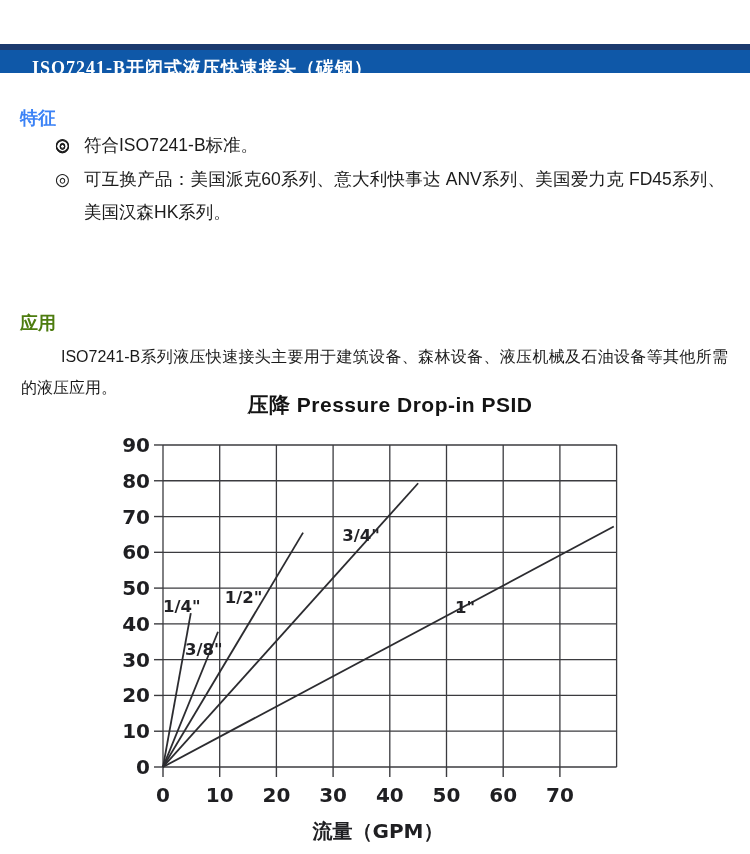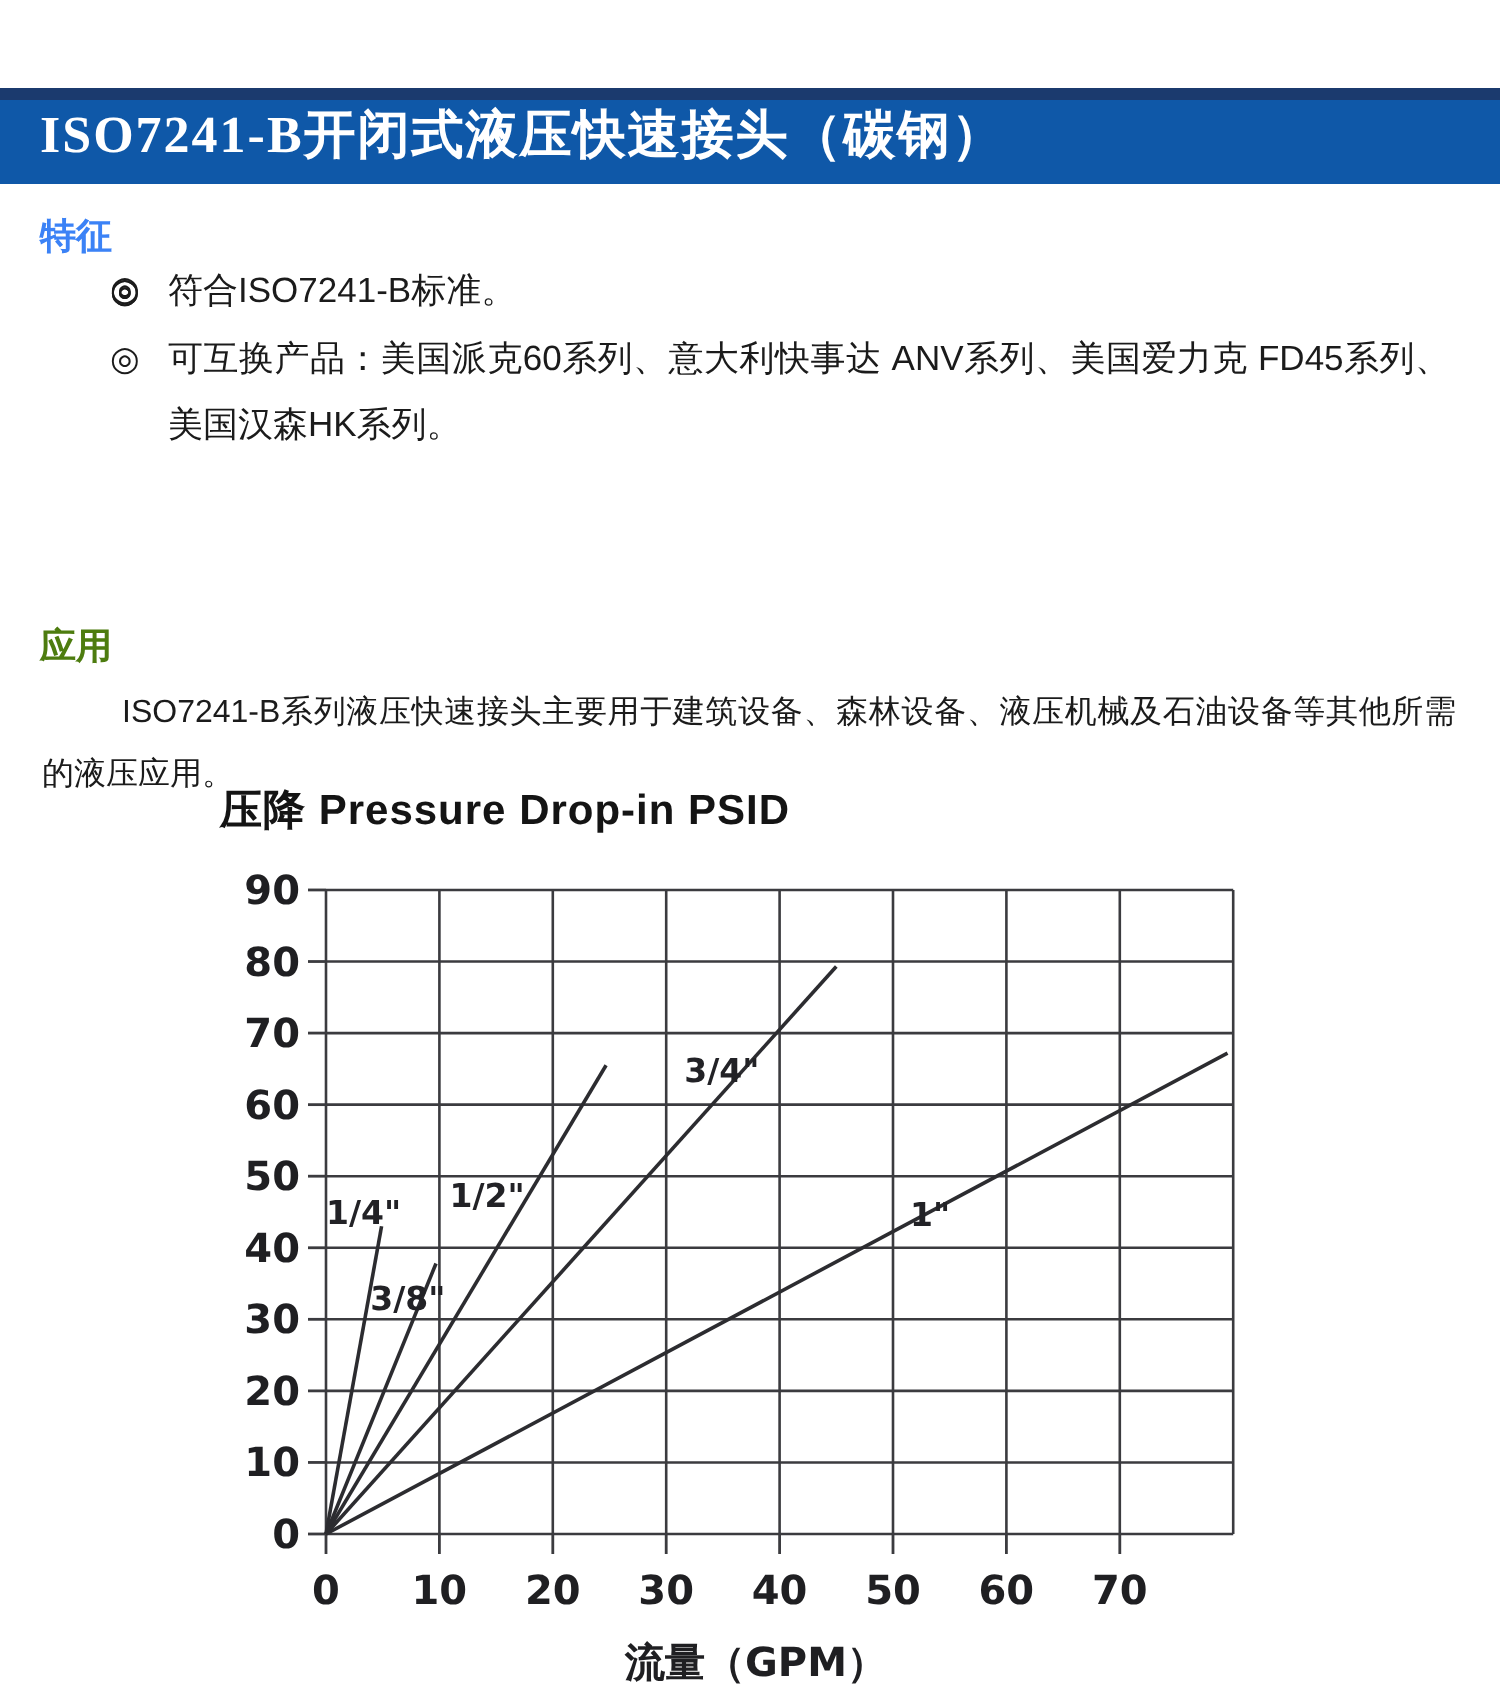--- a/index.html
+++ b/index.html
@@ -2,46 +2,46 @@
 <html><head>
 <meta charset="utf-8">
 <style>
   html,body{margin:0;padding:0;}
   body{
     width:750px;height:854px;position:relative;background:#ffffff;
     font-family:"Liberation Sans","DejaVu Sans",sans-serif;
     color:#1b1b1b;overflow:hidden;
   }
   .titlebar{
-    position:absolute;left:0;top:44px;width:750px;height:48px;
+    position:absolute;left:0;top:44px;width:750px;height:29px;
     border-top:6px solid #1b3a6e;background:#0f58a8;
     color:#ffffff;font-family:"Liberation Serif","DejaVu Serif",serif;
-    font-weight:bold;font-size:26px;line-height:36px;
-    padding-left:20px;box-sizing:border-box;letter-spacing:1px;
+    font-weight:bold;font-size:18px;line-height:36px;
+    padding-left:32px;box-sizing:border-box;letter-spacing:1px;
     white-space:nowrap;
   }
   .sec-h{
     position:absolute;left:20px;font-size:18px;font-weight:bold;color:#1e5cad;
   }
   .sec-h.feat{top:106px;}
   .sec-h.app{top:311px;}
   .bullets{position:absolute;left:55px;top:128px;width:672px;}
   .bullet{
     position:relative;padding-left:29px;width:641px;
     font-size:17.5px;line-height:33px;margin-bottom:1px;color:#1b1b1b;
     text-align:justify;
   }
   .bullet .marker{position:absolute;left:0;top:0;font-size:17px;}
   .para{
     position:absolute;left:21px;top:341px;width:707px;
     font-size:16px;line-height:31px;text-indent:40px;color:#1b1b1b;
     text-align:justify;
   }
   .chart-title{
-    position:absolute;left:110px;top:391px;width:560px;text-align:left;
+    position:absolute;left:110px;top:391px;width:560px;text-align:center;
     font-size:21px;font-weight:bold;color:#141414;letter-spacing:0.5px;
     white-space:nowrap;
   }
   svg.chart{position:absolute;left:110px;top:430px;}
   .tick-label{font-family:"DejaVu Sans","Liberation Sans",sans-serif;font-weight:bold;fill:#1f1f22;}
   .series-label{font-family:"DejaVu Sans","Liberation Sans",sans-serif;font-weight:bold;fill:#222226;}
 </style>
 </head>
 <body>
 

